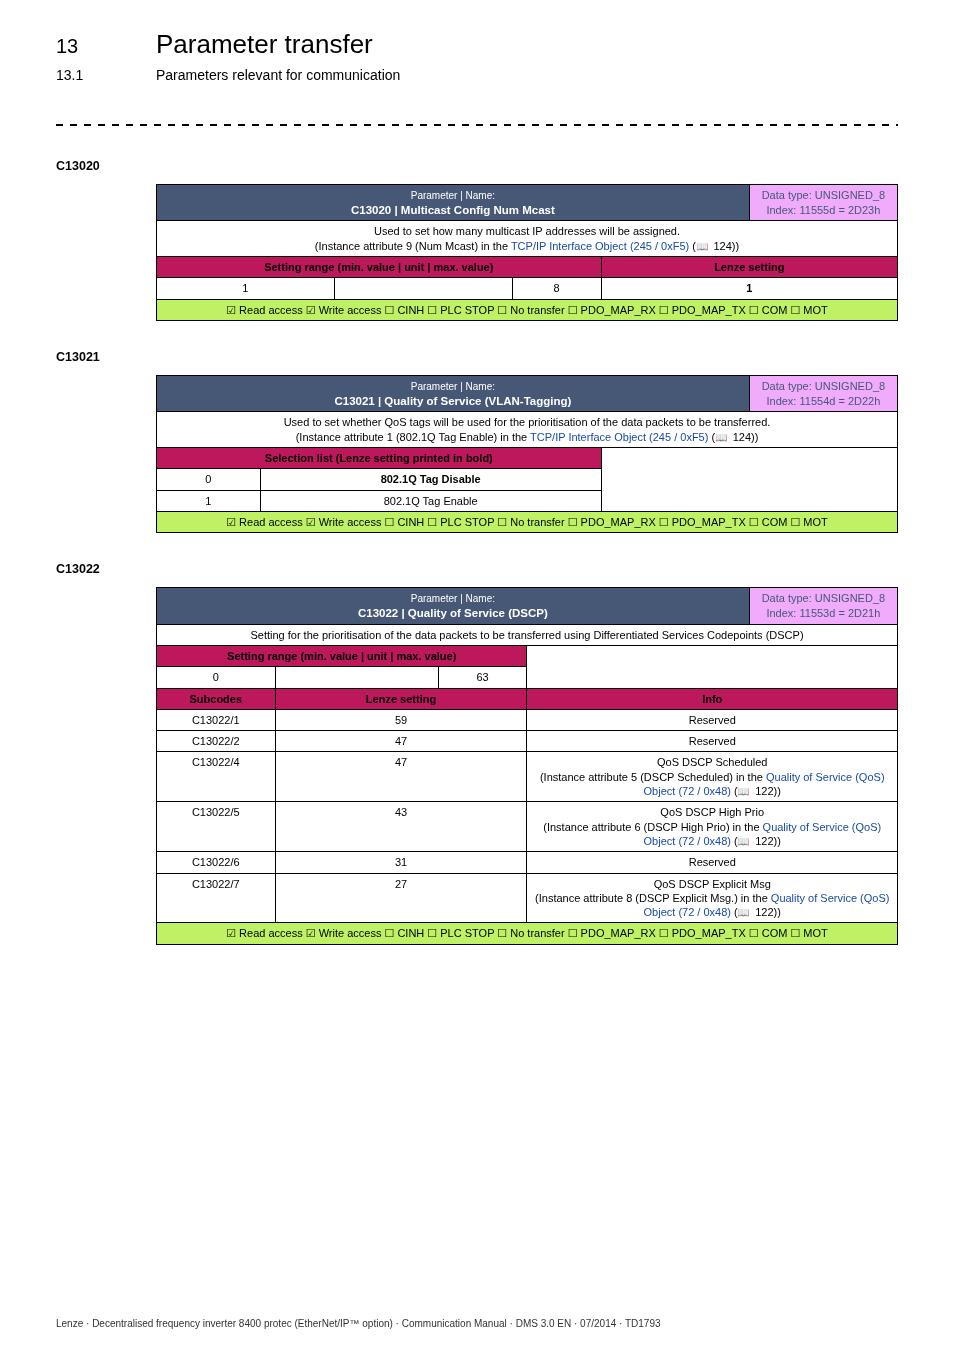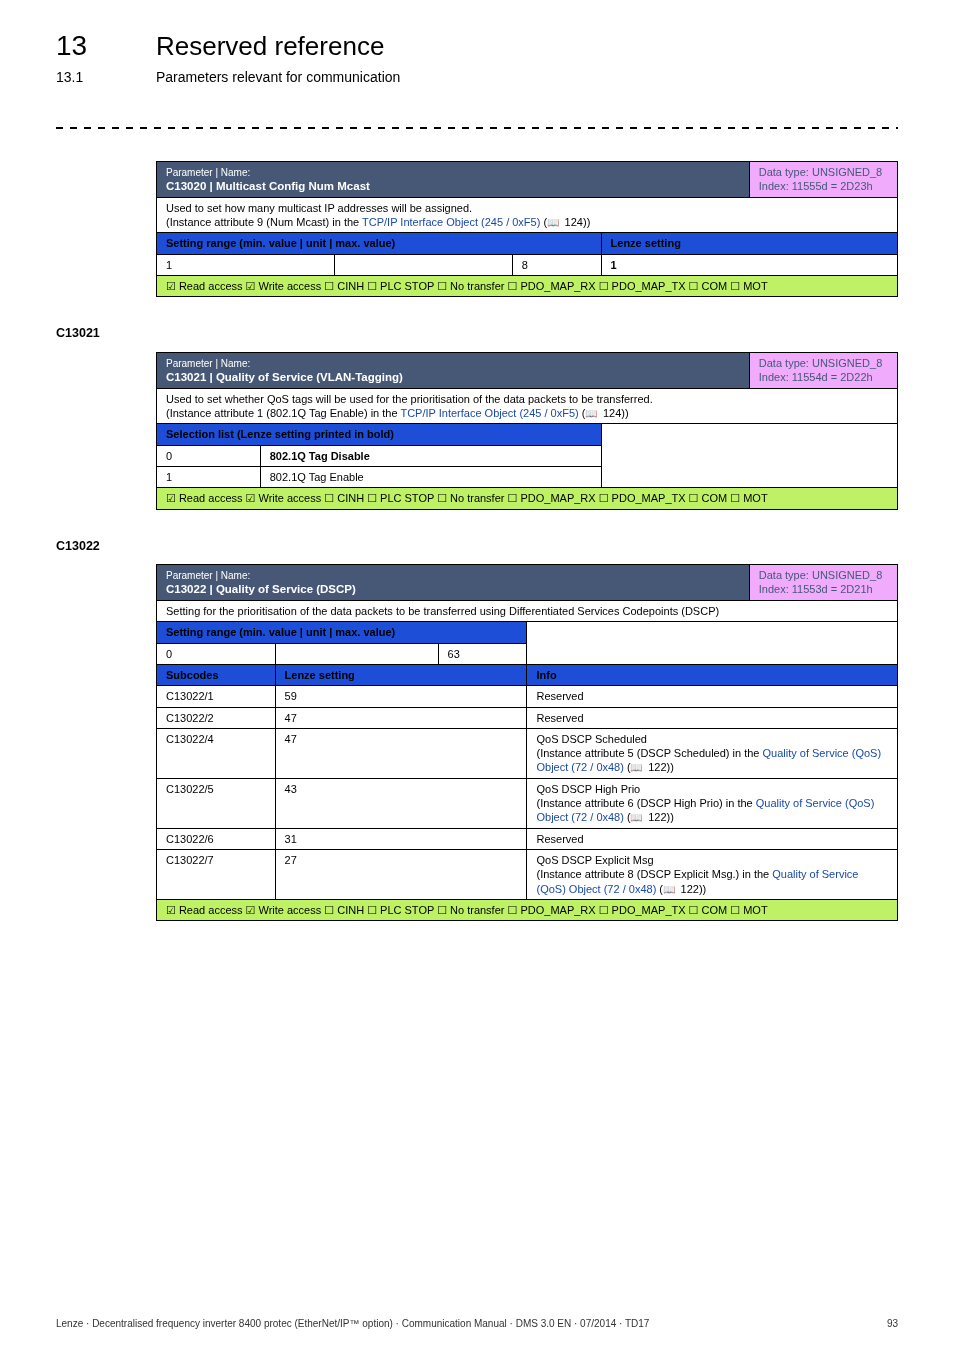--- a/index.html
+++ b/index.html
@@ -19,21 +19,21 @@
     position: relative;
   }
   .heading-block {
     margin-bottom: 4px;
   }
   .chap-line {
     display: flex;
     align-items: baseline;
   }
   .chap-num {
-    font-size: 28px;
+    font-size: 20px;
     font-weight: 400;
     width: 100px;
   }
   .chap-title {
     font-size: 26px;
     font-weight: 400;
   }
   .sec-line {
     display: flex;
     align-items: baseline;
@@ -65,89 +65,90 @@
     margin-left: 100px;
     margin-bottom: 28px;
   }
   table.tbl {
     border-collapse: collapse;
     width: 100%;
     table-layout: fixed;
   }
   table.tbl td, table.tbl th {
     border: 1px solid #000;
-    padding: 3px 9px;
+    padding: 3px 2px;
     vertical-align: top;
     font-size: 11px;
-    text-align: left;
+    text-align: center;
     word-wrap: break-word;
   }
   .hdr-row td {
     background: #475877;
     color: #ffffff;
   }
   .hdr-row td.right-cell {
     background: #f0abfc;
     color: #475877;
   }
   .hdr-label {
     font-size: 10px;
   }
   .hdr-name {
     font-size: 11.5px;
     font-weight: bold;
   }
   .sub-hdr td, .sub-hdr th {
-    background: #1d4ed8;
+    background: #be185d;
     font-weight: bold;
   }
   a.link {
     color: #1a4aa8;
   }
   .book-icon::before {
     content: "\1F4D6";
     font-size: 10px;
     margin-right: 2px;
   }
   .access-row td {
     background: #bef264;
     font-size: 10px;
   }
   .footer {
     position: absolute;
     left: 56px;
     bottom: 20px;
     width: 842px;
     display: flex;
-    justify-content: space-between;
+    justify-content: flex-start;
     font-size: 10px;
     color: #333;
   }
   .right-align {
     text-align: right;
   }
 </style>
 </head>
 <body>
 
 <div class="page">
 
   <div class="heading-block">
     <div class="chap-line">
       <span class="chap-num">13</span>
-      <span class="chap-title">Reserved reference</span>
+      <span class="chap-title">Parameter transfer</span>
     </div>
     <div class="sec-line">
       <span class="sec-num">13.1</span>
       <span class="sec-title">Parameters relevant for communication</span>
     </div>
   </div>
 
   <div class="dashline"></div>
 
+  <div class="param-code">C13020</div>
   <div class="param-block">
     <table class="tbl">
       <colgroup>
         <col style="width:24%">
           <col style="width:24%">
           <col style="width:12%">
           <col style="width:20%">
           <col style="width:20%">
       </colgroup>
       <tbody>

